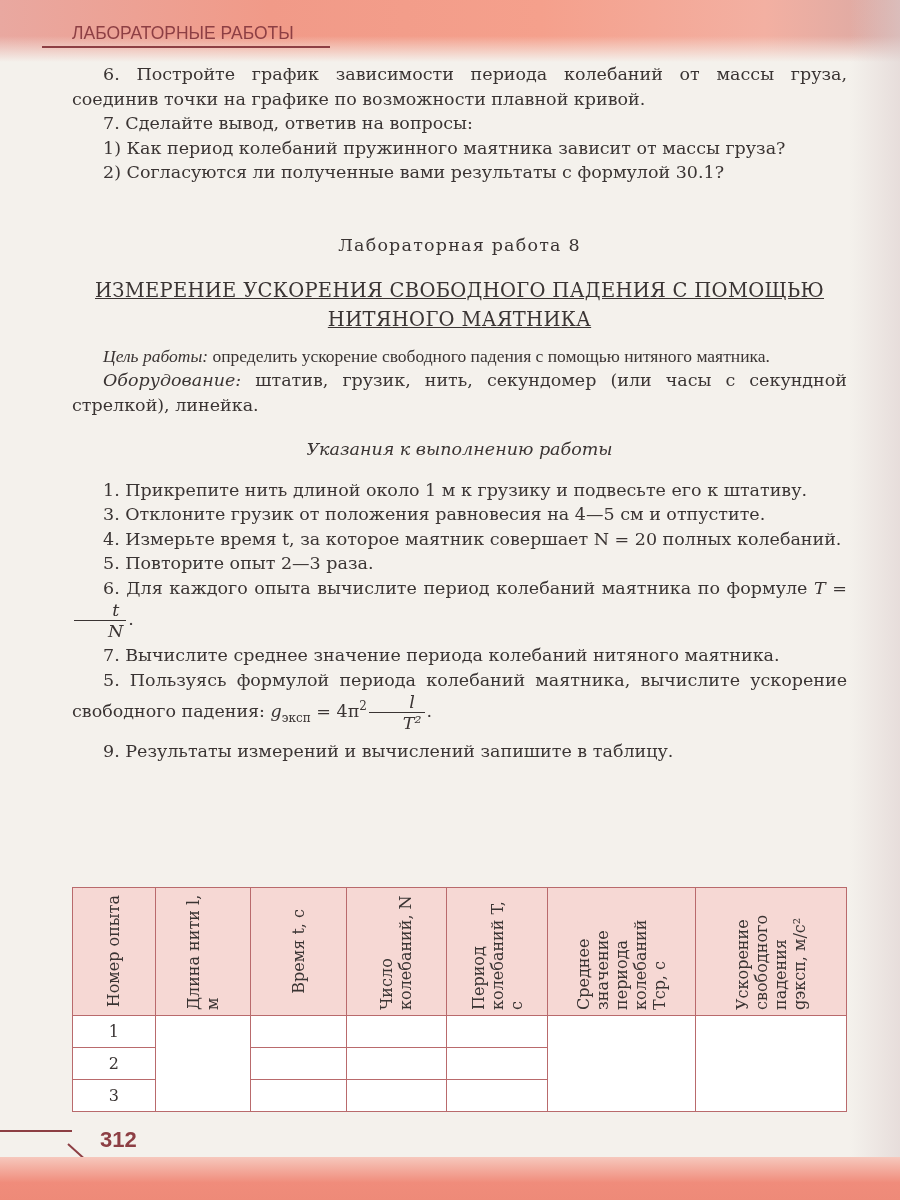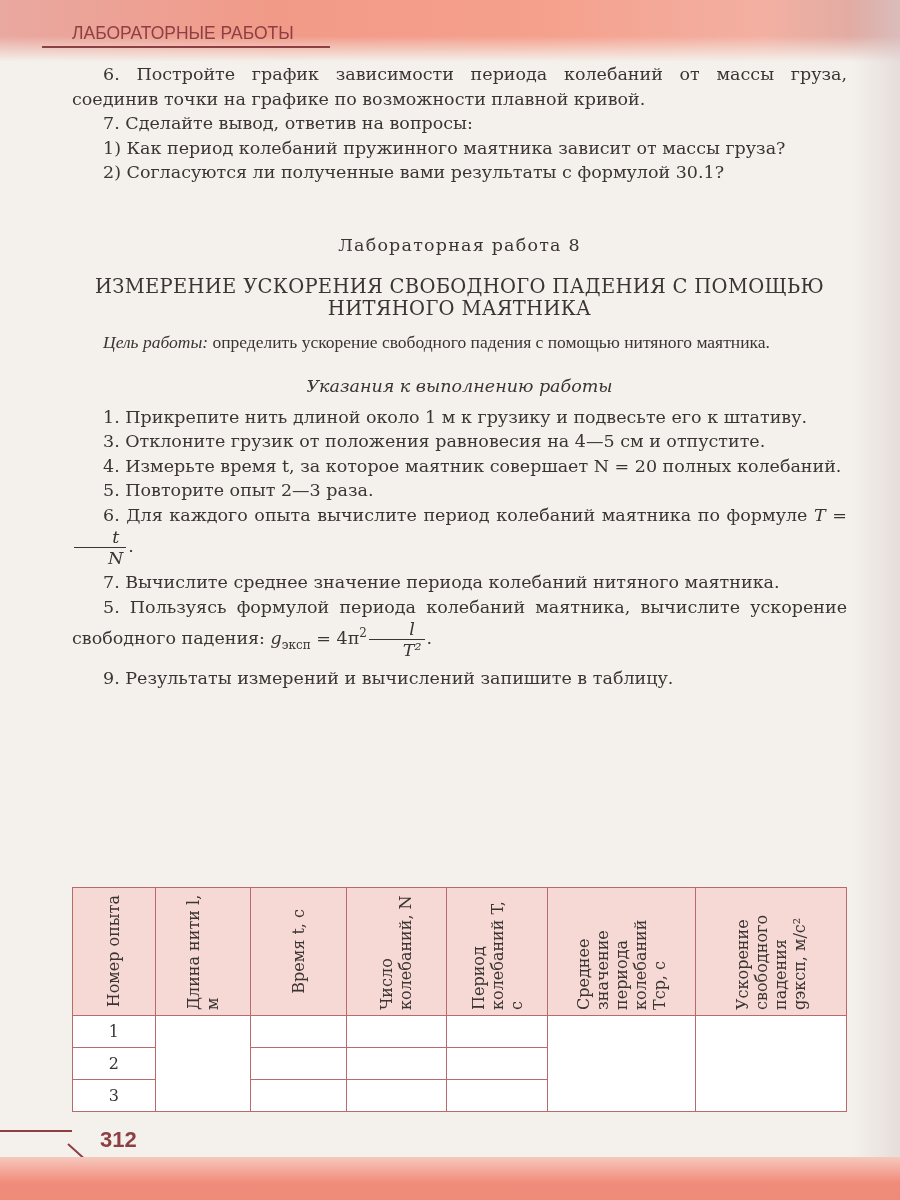--- a/index.html
+++ b/index.html
@@ -13,21 +13,21 @@
     background:linear-gradient(90deg,rgba(244,241,236,0),rgba(220,205,205,.55)); }
   .running-head { position:absolute; left:72px; top:22px; font-family:"Liberation Sans", sans-serif;
     font-size:19px; color:#8d3f44; letter-spacing:0; transform:scaleX(.92); transform-origin:left; }
   .head-rule { position:absolute; left:42px; top:46px; width:288px; height:2px; background:#8d3f44; }
   .text { position:absolute; left:72px; width:775px; font-size:17.5px; line-height:24.5px; }
   p { margin:0; text-align:justify; text-align-last:auto; }
   .ind { text-indent:31px; }
   .c { text-align:center; }
   .it { font-style:italic; }
   .lab { font-size:17.5px; letter-spacing:1.2px; }
-  .title { font-size:19.5px; line-height:22px; letter-spacing:.3px; }
+  .title { font-size:19.5px; line-height:29px; letter-spacing:.3px;text-decoration:underline; }
   .frac { display:inline-block; vertical-align:middle; text-align:center; font-style:italic; margin:0 2px; }
   .frac span { display:block; line-height:20px; padding:0 3px; }
   .frac .num { border-bottom:1px solid #3a3433; }
   table { position:absolute; left:72px; top:887px; width:775px; height:225px;
     border-collapse:collapse; font-size:16px; }
   td, th { border:1.5px solid #b96a6c; padding:0; font-weight:normal; }
   th { background:#f6d8d4; height:126px; vertical-align:middle; }
   th div { writing-mode:vertical-rl; transform:rotate(180deg); margin:auto; text-align:left;
     line-height:19px; font-size:16px; max-height:118px; }
   td { background:#ffffff; text-align:center; height:31px; }
@@ -49,22 +49,23 @@
   <p class="ind">6. Постройте график зависимости периода колебаний от массы груза, соединив точки на графике по возможности плавной кривой.</p>
   <p class="ind">7. Сделайте вывод, ответив на вопросы:</p>
   <p class="ind">1) Как период колебаний пружинного маятника зависит от массы груза?</p>
   <p class="ind">2) Согласуются ли полученные вами результаты с формулой 30.1?</p>
 </div>
 
 <div class="text" style="top:233px;">
   <p class="c lab">Лабораторная работа 8</p>
   <p class="c title" style="margin-top:18px;">ИЗМЕРЕНИЕ УСКОРЕНИЯ СВОБОДНОГО ПАДЕНИЯ С ПОМОЩЬЮ НИТЯНОГО МАЯТНИКА</p>
   <p class="ind" style="margin-top:10px;font-family:Liberation Serif, serif;"><span class="it">Цель работы:</span><span> определить ускорение свободного падения с помощью нитяного маятника.</span></p>
+  <p class="ind"><span class="it">Оборудование:</span><span> штатив, грузик, нить, секундомер (или часы с секундной стрелкой), линейка.</span></p>
   <p class="c it" style="margin-top:20px;">Указания к выполнению работы</p>
-  <p class="ind" style="margin-top:6px;">1. Прикрепите нить длиной около 1 м к грузику и подвесьте его к штативу.</p>
+  <p class="ind" style="margin-top:16px;">1. Прикрепите нить длиной около 1 м к грузику и подвесьте его к штативу.</p>
   <p class="ind">3. Отклоните грузик от положения равновесия на 4—5 см и отпустите.</p>
   <p class="ind">4. Измерьте время t, за которое маятник совершает N = 20 полных колебаний.</p>
   <p class="ind">5. Повторите опыт 2—3 раза.</p>
   <p class="ind"><span>6. Для каждого опыта вычислите период колебаний маятника по формуле </span><span class="it">T =</span><span class="frac"><span class="num">t</span><span>N</span></span><span>.</span></p>
   <p class="ind" style="margin-top:2px;">7. Вычислите среднее значение периода колебаний нитяного маятника.</p>
   <p class="ind"><span>5. Пользуясь формулой периода колебаний маятника, вычислите ускорение свободного падения: </span><span class="it">g</span><sub style="font-size:12px;">эксп</sub><span> = 4π</span><sup style="font-size:12px;">2</sup><span class="frac"><span class="num">l</span><span>T²</span></span><span>.</span></p>
   <p class="ind" style="margin-top:6px;">9. Результаты измерений и вычислений запишите в таблицу.</p>
 </div>
 
 <table>

